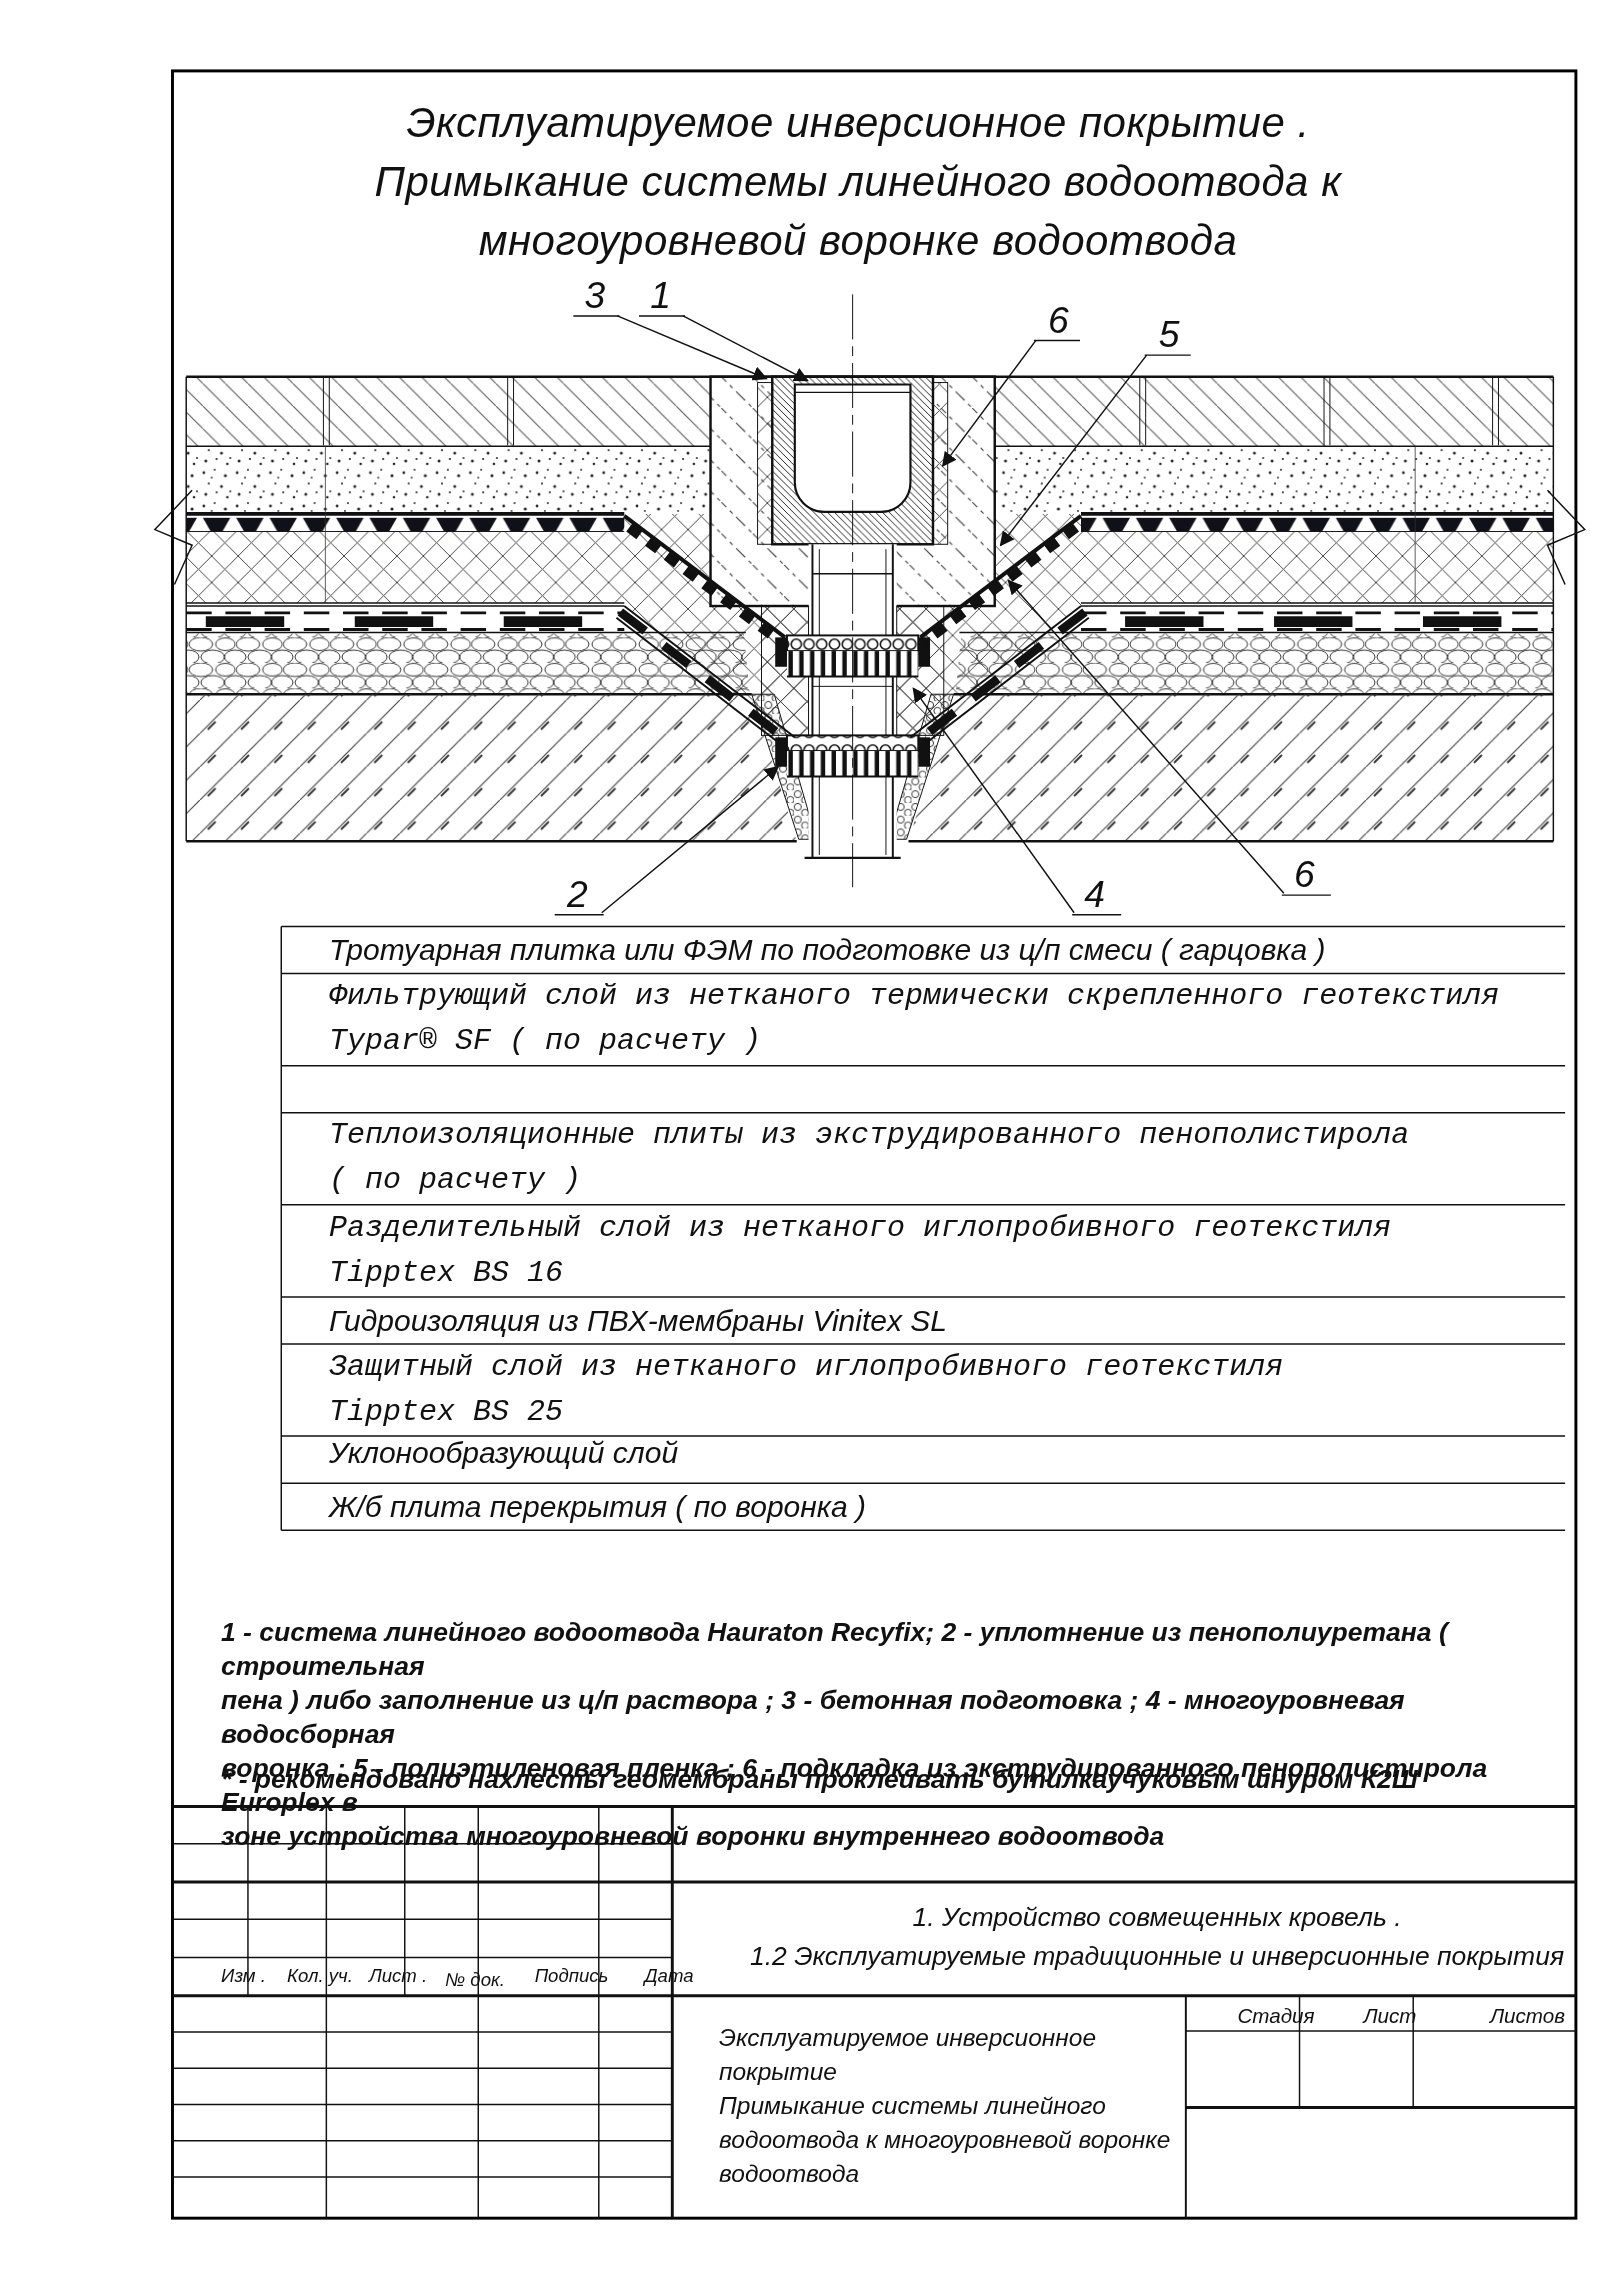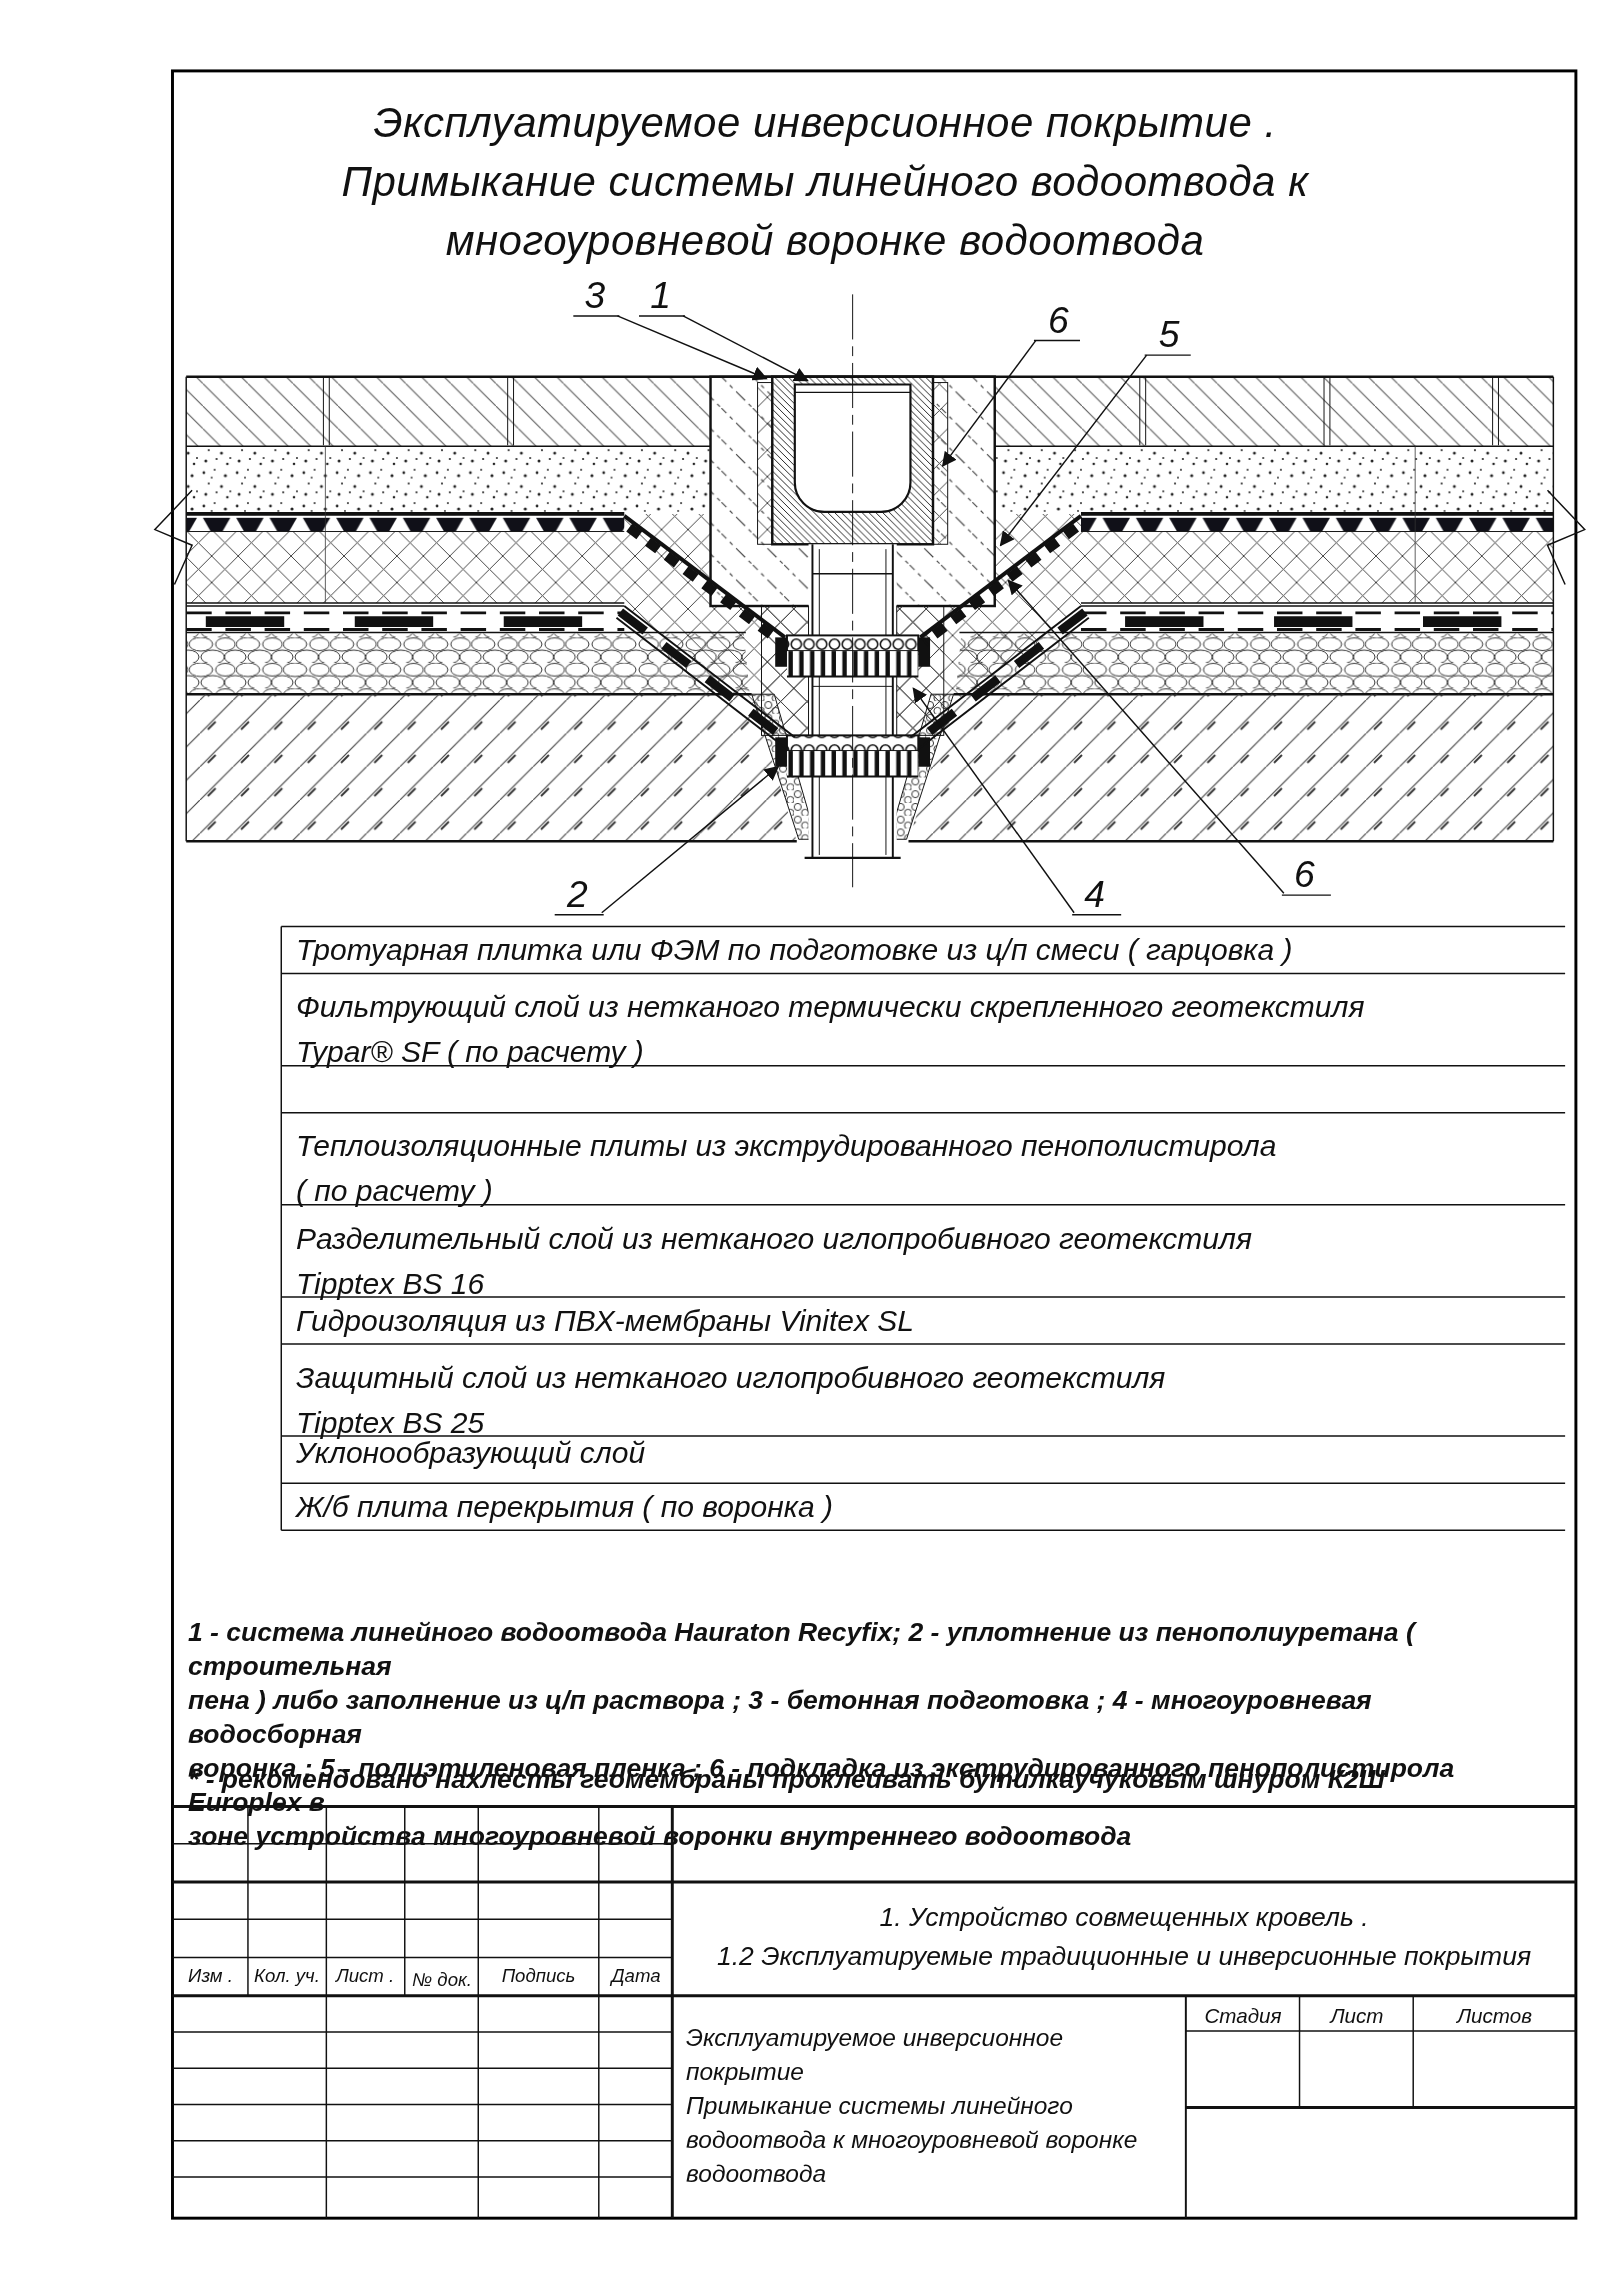--- a/index.html
+++ b/index.html
@@ -1,25 +1,25 @@
 <!DOCTYPE html>
 <html><head>
 <meta charset="utf-8">
 <style>
   html,body{margin:0;padding:0;background:#e8e8e8;}
   .sheet{position:relative;width:1620px;height:2293px;background:#ffffff;
          font-family:"Liberation Sans",sans-serif;font-style:italic;color:#111;overflow:hidden;}
   svg{position:absolute;left:0;top:0;}
   svg text{font-family:"Liberation Sans",sans-serif;font-style:italic;fill:#111;}
-  .abs{position:absolute;}
+  .abs{position:absolute;margin-left:33px;}
   .doc-title{width:1274px;left:188px;text-align:center;font-size:42px;line-height:57px;
              letter-spacing:0.5px;font-weight:400;}
   .layer-row{left:296px;width:1255px;font-size:30px;line-height:45px;white-space:pre-line;
              display:flex;align-items:center;}
-  .layer-row.tall{align-items:flex-start;padding-top:11px;}
+  .layer-row.tall{align-items:flex-start;padding-top:1px;font-family:Liberation Mono, monospace;}
   .notes{left:188px;width:1362px;font-size:26.5px;font-weight:700;line-height:34px;white-space:pre-line;}
   .tb-label{font-size:18.6px;display:flex;align-items:center;justify-content:center;text-align:center;}
   .tb-project{left:686px;top:1898px;width:876px;font-size:26.5px;line-height:39px;text-align:center;white-space:pre-line;}
   .tb-doctitle{left:686px;top:2021px;width:494px;font-size:24.5px;line-height:34px;text-align:left;white-space:pre-line;}
   .stage-cell{top:1996px;height:39px;}
 </style>
 </head>
 <body>
 
 <div class="sheet">

